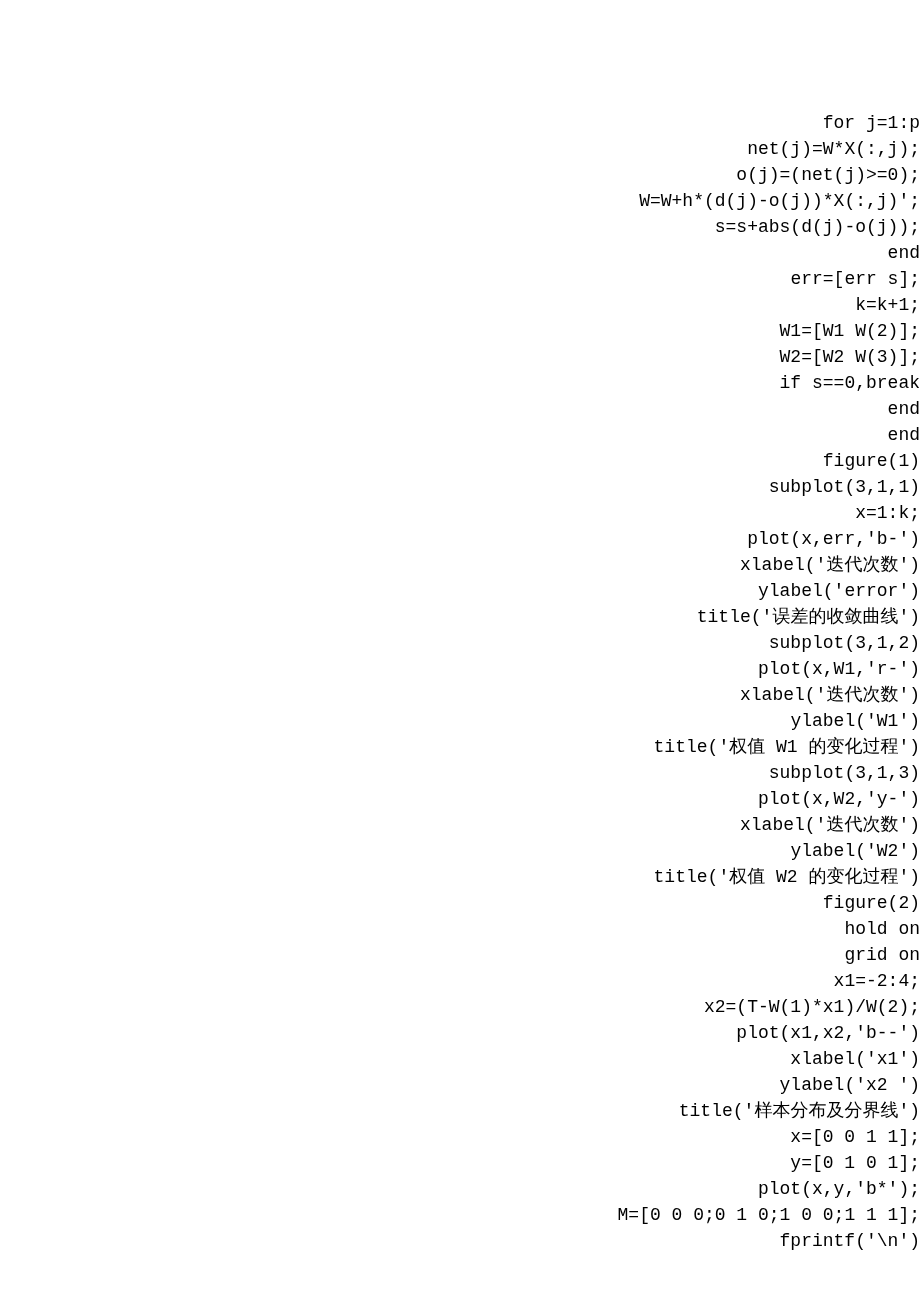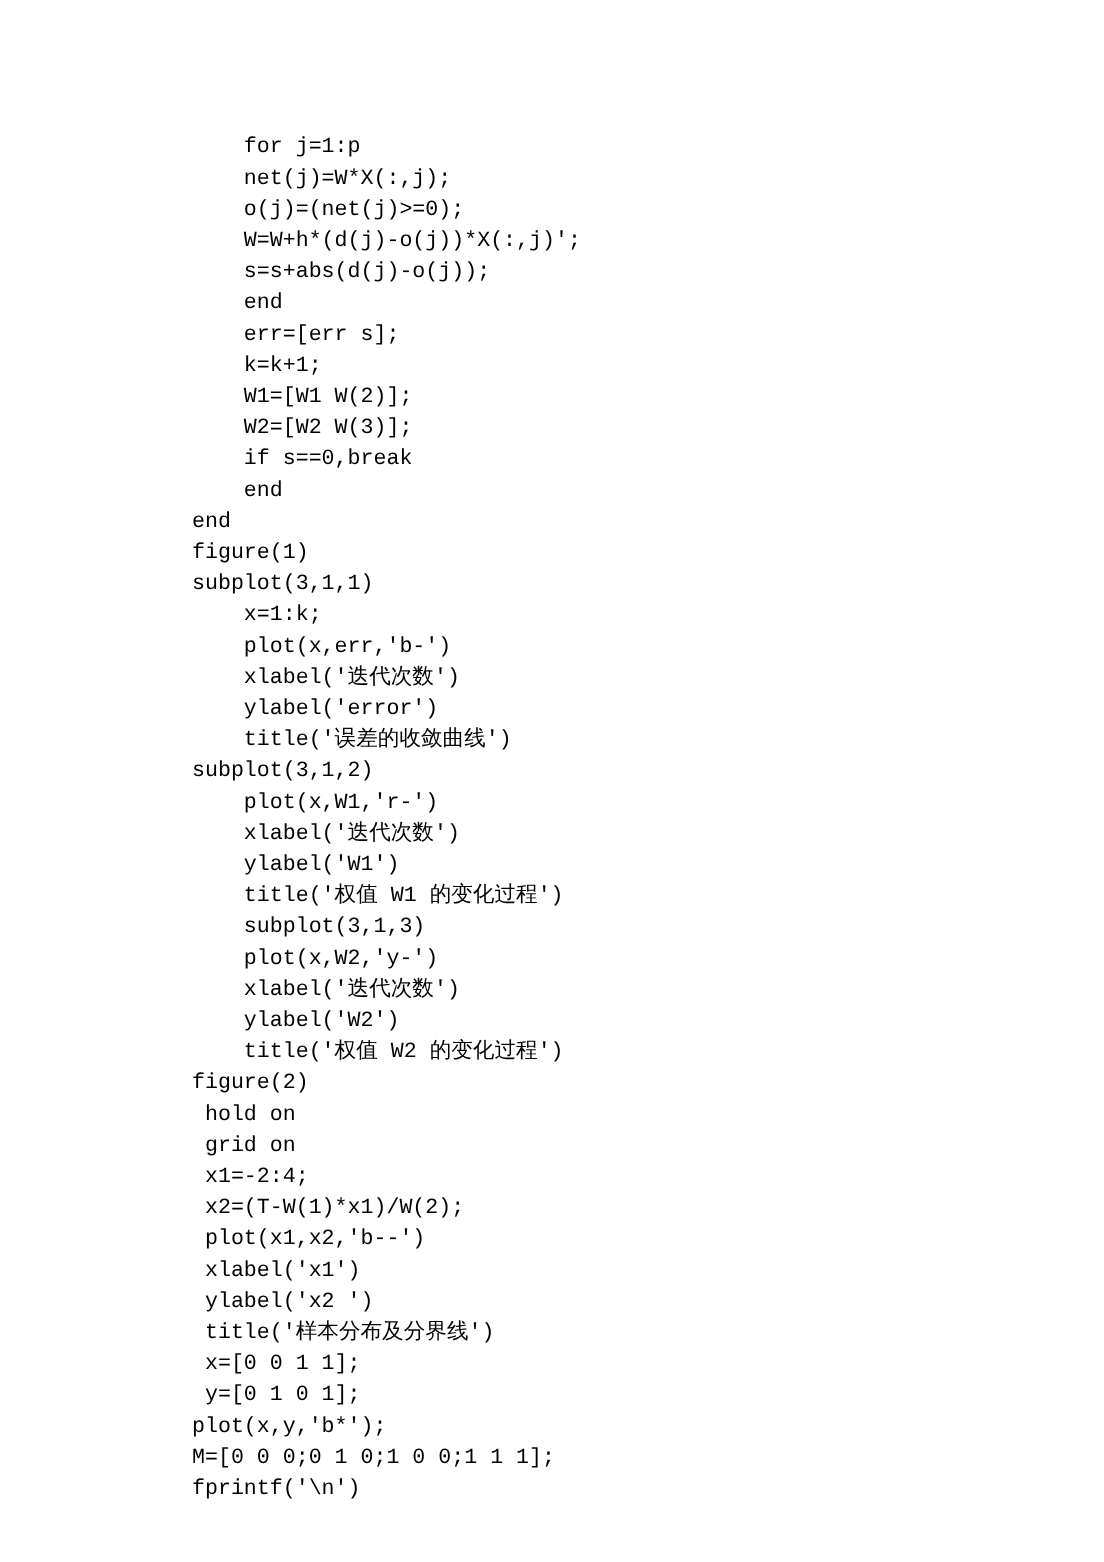--- a/index.html
+++ b/index.html
@@ -14,18 +14,19 @@
     min-height: 1302px;
     padding: 110px 0 0 160px;
     font-family: "Courier New", "SimSun", monospace;
     font-size: 18px;
     line-height: 26px;
     color: #000000;
     white-space: pre;
   }
   .line {
     display: block;
+    text-align: right;
   }
 </style>
 </head>
 <body>
 
 <div class="page" id="code-container"><span class="line">    for j=1:p</span><span class="line">    net(j)=W*X(:,j);</span><span class="line">    o(j)=(net(j)&gt;=0);</span><span class="line">    W=W+h*(d(j)-o(j))*X(:,j)';</span><span class="line">    s=s+abs(d(j)-o(j));</span><span class="line">    end</span><span class="line">    err=[err s];</span><span class="line">    k=k+1;</span><span class="line">    W1=[W1 W(2)];</span><span class="line">    W2=[W2 W(3)];</span><span class="line">    if s==0,break</span><span class="line">    end</span><span class="line">end</span><span class="line">figure(1)</span><span class="line">subplot(3,1,1)</span><span class="line">    x=1:k;</span><span class="line">    plot(x,err,'b-')</span><span class="line">    xlabel('迭代次数')</span><span class="line">    ylabel('error')</span><span class="line">    title('误差的收敛曲线')</span><span class="line">subplot(3,1,2)</span><span class="line">    plot(x,W1,'r-')</span><span class="line">    xlabel('迭代次数')</span><span class="line">    ylabel('W1')</span><span class="line">    title('权值 W1 的变化过程')</span><span class="line">    subplot(3,1,3)</span><span class="line">    plot(x,W2,'y-')</span><span class="line">    xlabel('迭代次数')</span><span class="line">    ylabel('W2')</span><span class="line">    title('权值 W2 的变化过程')</span><span class="line">figure(2)</span><span class="line"> hold on</span><span class="line"> grid on</span><span class="line"> x1=-2:4;</span><span class="line"> x2=(T-W(1)*x1)/W(2);</span><span class="line"> plot(x1,x2,'b--')</span><span class="line"> xlabel('x1')</span><span class="line"> ylabel('x2 ')</span><span class="line"> title('样本分布及分界线')</span><span class="line"> x=[0 0 1 1];</span><span class="line"> y=[0 1 0 1];</span><span class="line">plot(x,y,'b*');</span><span class="line">M=[0 0 0;0 1 0;1 0 0;1 1 1];</span><span class="line">fprintf('\n')</span></div>
 
 </body></html>

